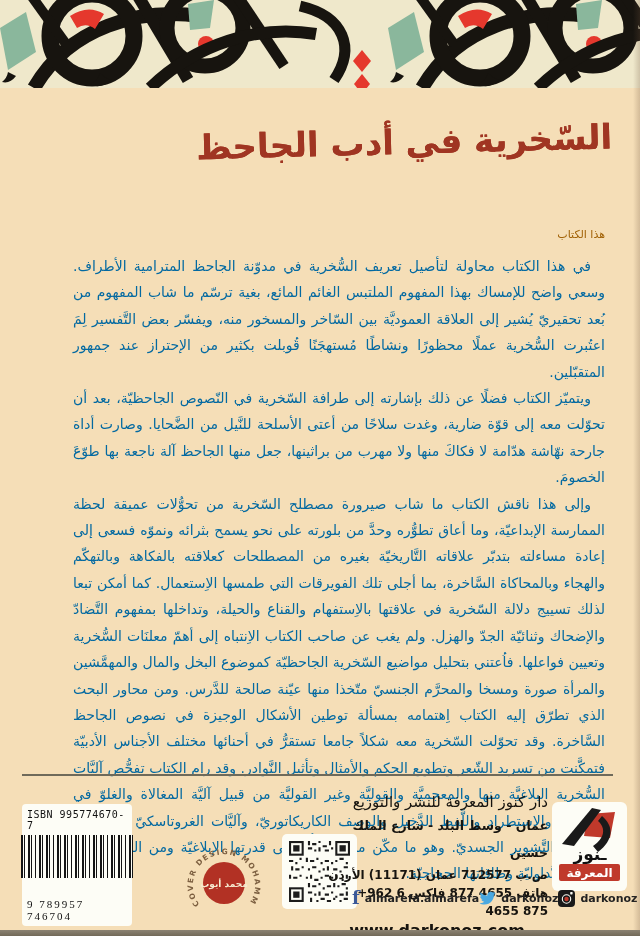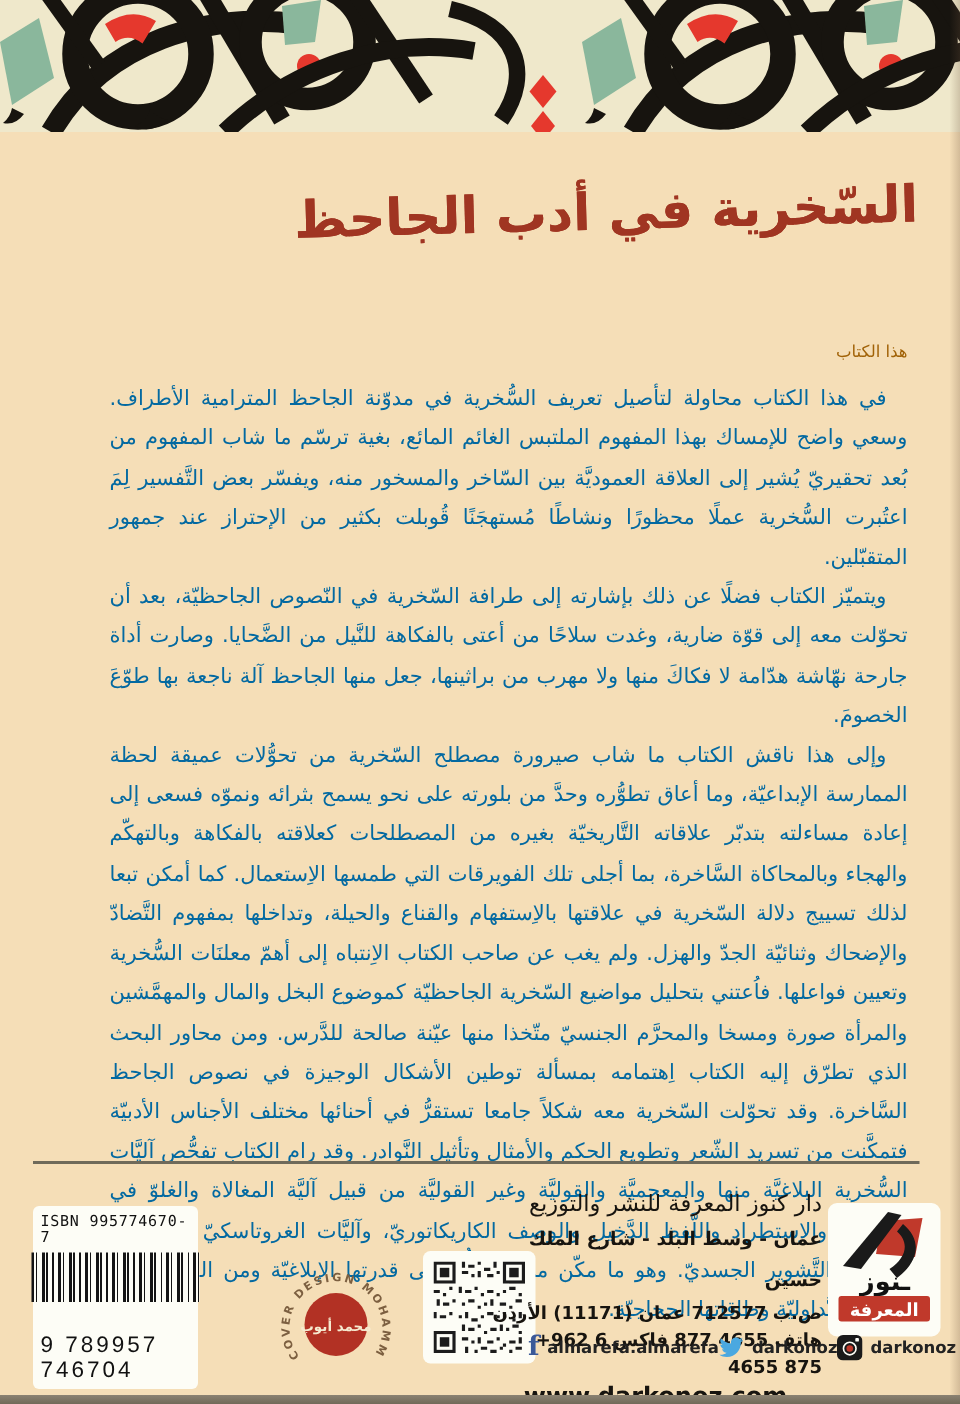--- a/index.html
+++ b/index.html
@@ -40,21 +40,21 @@
     padding:4px 5px;box-sizing:border-box;
   }
   .barcode-isbn{font-family:"DejaVu Sans Mono",monospace;font-size:10px;letter-spacing:.5px;color:#111;margin-top:1px;}
   .barcode-bars{
     width:112px;height:68px;margin-top:4px;
     background:repeating-linear-gradient(90deg,
       #141414 0 2px,#fdfdf6 2px 3px,#141414 3px 4px,#fdfdf6 4px 7px,
       #141414 7px 9px,#fdfdf6 9px 10px,#141414 10px 11px,#fdfdf6 11px 14px,
       #141414 14px 15px,#fdfdf6 15px 18px);
   }
-  .barcode-digits{font-family:Liberation Sans, sans-serif;font-size:15px;letter-spacing:2px;color:#111;margin-top:20px;}
+  .barcode-digits{font-family:Liberation Serif, serif;font-size:11px;letter-spacing:2px;color:#111;margin-top:20px;}
   .stamp{position:absolute;left:181px;top:52px;width:86px;height:86px;}
   .qr-box{
     position:absolute;left:282px;top:48px;width:75px;height:75px;
     background:#fdfdf6;border-radius:5px;display:flex;align-items:center;justify-content:center;
   }
   .pub-block{
     position:absolute;left:326px;top:6px;width:222px;
     direction:rtl;text-align:right;color:#17140f;
   }
   .pub-name{font-size:15px;font-weight:normal;line-height:20px;}
@@ -108,21 +108,21 @@
   <use href="#knot" x="0"></use>
   <use href="#knot" x="388"></use>
 </svg>
 
 <div class="book-title">السّخرية في أدب الجاحظ</div>
 
 <div class="about-heading">هذا الكتاب</div>
 
 <div class="about-text">
   <p>في هذا الكتاب محاولة لتأصيل تعريف السُّخرية في مدوّنة الجاحظ المترامية الأطراف. وسعي واضح للإمساك بهذا المفهوم الملتبس الغائم المائع، بغية ترسّم ما شاب المفهوم من بُعد تحقيريّ يُشير إلى العلاقة العموديَّة بين السّاخر والمسخور منه، ويفسّر بعض التَّفسير لِمَ اعتُبرت السُّخرية عملًا محظورًا ونشاطًا مُستهجَنًا قُوبلت بكثير من الإحتراز عند جمهور المتقبّلين.</p>
-  <p>ويتميّز الكتاب فضلًا عن ذلك بإشارته إلى طرافة السّخرية في النّصوص الجاحظيّة، بعد أن تحوّلت معه إلى قوّة ضارية، وغدت سلاحًا من أعتى بالفكاهة للنَّيل من الضَّحايا. وصارت أداة جارحة نهّاشة هدّامة لا فكاكَ منها ولا مهرب من براثينها، جعل منها الجاحظ آلة ناجعة بها طوّعَ الخصومَ.</p>
+  <p>ويتميّز الكتاب فضلًا عن ذلك بإشارته إلى طرافة السّخرية في النّصوص الجاحظيّة، بعد أن تحوّلت معه إلى قوّة ضارية، وغدت سلاحًا من أعتى الأسلحة للنَّيل من الضَّحايا. وصارت أداة جارحة نهّاشة هدّامة لا فكاكَ منها ولا مهرب من براثينها، جعل منها الجاحظ آلة ناجعة بها طوّعَ الخصومَ.</p>
   <p>وإلى هذا ناقش الكتاب ما شاب صيرورة مصطلح السّخرية من تحوُّلات عميقة لحظة الممارسة الإبداعيّة، وما أعاق تطوُّره وحدَّ من بلورته على نحو يسمح بثرائه ونموّه فسعى إلى إعادة مساءلته بتدبّر علاقاته التَّاريخيّة بغيره من المصطلحات كعلاقته بالفكاهة وبالتهكّم والهجاء وبالمحاكاة السَّاخرة، بما أجلى تلك الفويرقات التي طمسها الاِستعمال. كما أمكن تبعا لذلك تسييج دلالة السّخرية في علاقتها بالاِستفهام والقناع والحيلة، وتداخلها بمفهوم التَّضادّ والإضحاك وثنائيّة الجدّ والهزل. ولم يغب عن صاحب الكتاب الاِنتباه إلى أهمّ معلنَات السُّخرية وتعيين فواعلها. فاُعتني بتحليل مواضيع السّخرية الجاحظيّة كموضوع البخل والمال والمهمَّشين والمرأة صورة ومسخا والمحرَّم الجنسيّ متّخذا منها عيّنة صالحة للدَّرس. ومن محاور البحث الذي تطرّق إليه الكتاب اِهتمامه بمسألة توطين الأشكال الوجيزة في نصوص الجاحظ السَّاخرة. وقد تحوّلت السّخرية معه شكلاً جامعا تستقرُّ في أحنائها مختلف الأجناس الأدبيّة فتمكَّنت من تسريد الشّعر وتطويع الحكم والأمثال وتأثيل النَّوادر. وقد رام الكتاب تفحُّص آليَّات السُّخرية البلاغيَّة منها والمعجميَّة والقوليَّة وغير القوليَّة من قبيل آليَّة المغالاة والغلوّ في الوصف، والاِستطراد واللَّفظ الدَّخيل والوصف الكاريكاتوريّ، وآليَّات الغروتاسكيّ أو جماليَّة القبيح، والتَّشوير الجسديّ. وهو ما مكّن من التفطُّن إلى قدرتها الإبلاغيّة ومن الوقوع على أبعادها التَّداوليّة وطاقاتها الحجاجيّة.</p>
 </div>
 
 <div class="divider"></div>
 
 <div class="footer">
 
   <div class="barcode-box">
     <div class="barcode-isbn">ISBN 995774670-7</div>
     <div class="barcode-bars"></div>

